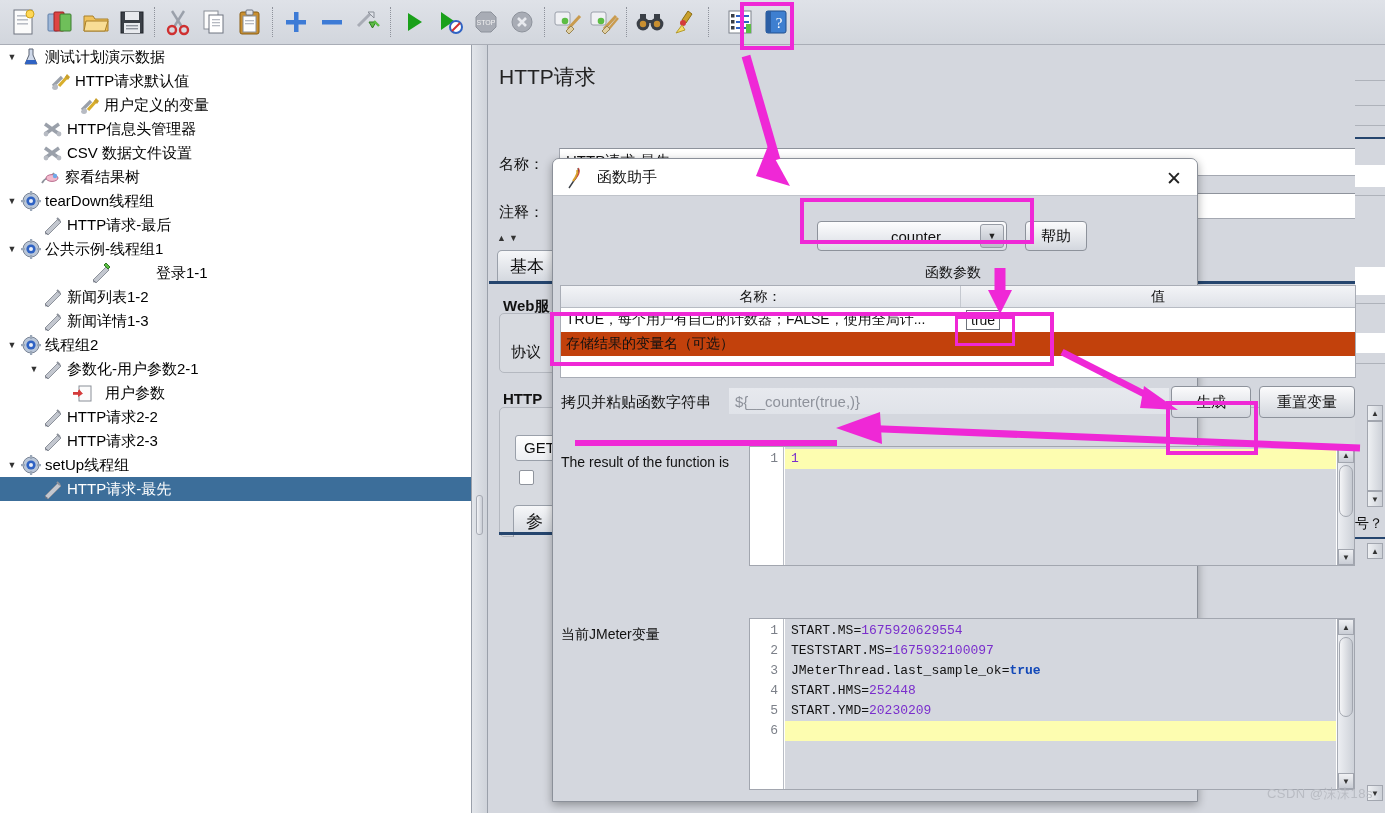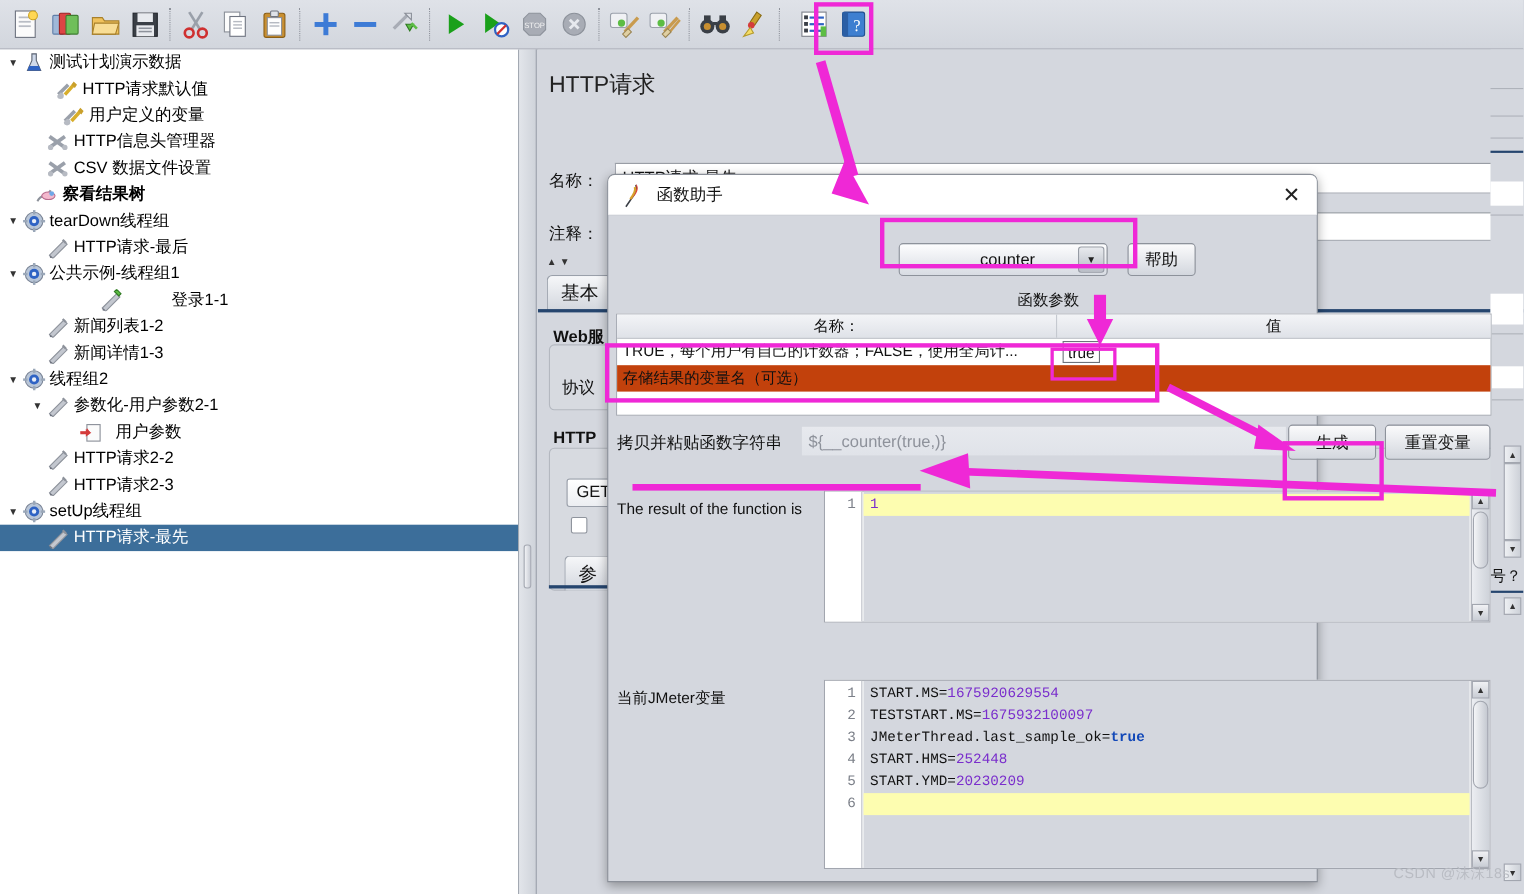--- a/index.html
+++ b/index.html
@@ -488,21 +488,21 @@
         <div class="tree-row" style="padding-left: 34px;">
           <span class="twisty blank">▼</span>
           <span class="tnode-ico"><svg width="22" height="20" viewBox="0 0 22 20">
               <path d="M3 15 L12 6" stroke="#9aa0aa" stroke-width="3.2"></path>
               <path d="M2 16 a3 3 0 1 0 3 -3 Z" fill="#b7bbc3"></path>
               <path d="M18 5 L9 15" stroke="#d8ae2c" stroke-width="3.2"></path>
               <path d="M17 3 l3 3 l-2 3 l-3 -3 Z" fill="#c9a02c"></path>
             </svg></span>
           <span class="tlabel">HTTP请求默认值</span>
         </div>
-        <div class="tree-row" style="padding-left: 40px;">
+        <div class="tree-row" style="padding-left: 40px; margin-left: 23px;">
           <span class="twisty blank">▼</span>
           <span class="tnode-ico"><svg width="22" height="20" viewBox="0 0 22 20">
               <path d="M3 15 L12 6" stroke="#9aa0aa" stroke-width="3.2"></path>
               <path d="M2 16 a3 3 0 1 0 3 -3 Z" fill="#b7bbc3"></path>
               <path d="M18 5 L9 15" stroke="#d8ae2c" stroke-width="3.2"></path>
               <path d="M17 3 l3 3 l-2 3 l-3 -3 Z" fill="#c9a02c"></path>
             </svg></span>
           <span class="tlabel">用户定义的变量</span>
         </div>
         <div class="tree-row" style="padding-left: 26px;">
@@ -518,21 +518,21 @@
         <div class="tree-row" style="padding-left: 26px;">
           <span class="twisty blank">▼</span>
           <span class="tnode-ico"><svg width="22" height="20" viewBox="0 0 22 20">
               <path d="M3 15 L17 5" stroke="#9aa0aa" stroke-width="3.4"></path>
               <path d="M17 15 L3 5" stroke="#9aa0aa" stroke-width="3.4"></path>
               <circle cx="4" cy="15" r="2.4" fill="#b7bbc3"></circle>
               <circle cx="17" cy="15" r="2.4" fill="#b7bbc3"></circle>
             </svg></span>
           <span class="tlabel">CSV 数据文件设置</span>
         </div>
-        <div class="tree-row" style="padding-left: 16px; font-weight: bold;">
+        <div class="tree-row" style="padding-left: 24px;">
           <span class="twisty blank">▼</span>
           <span class="tnode-ico"><svg width="22" height="20" viewBox="0 0 22 20">
               <path d="M2 16 C6 8 10 14 14 6" stroke="#8d929b" stroke-width="1.8" fill="none"></path>
               <ellipse cx="12" cy="11" rx="6" ry="3.4" fill="#f3b9cd" stroke="#b86d8e"></ellipse>
               <circle cx="15" cy="9" r="2.2" fill="#6fa8e8"></circle>
             </svg></span>
           <span class="tlabel">察看结果树</span>
         </div>
         <div class="tree-row" style="padding-left: 4px;">
           <span class="twisty">▼</span>

